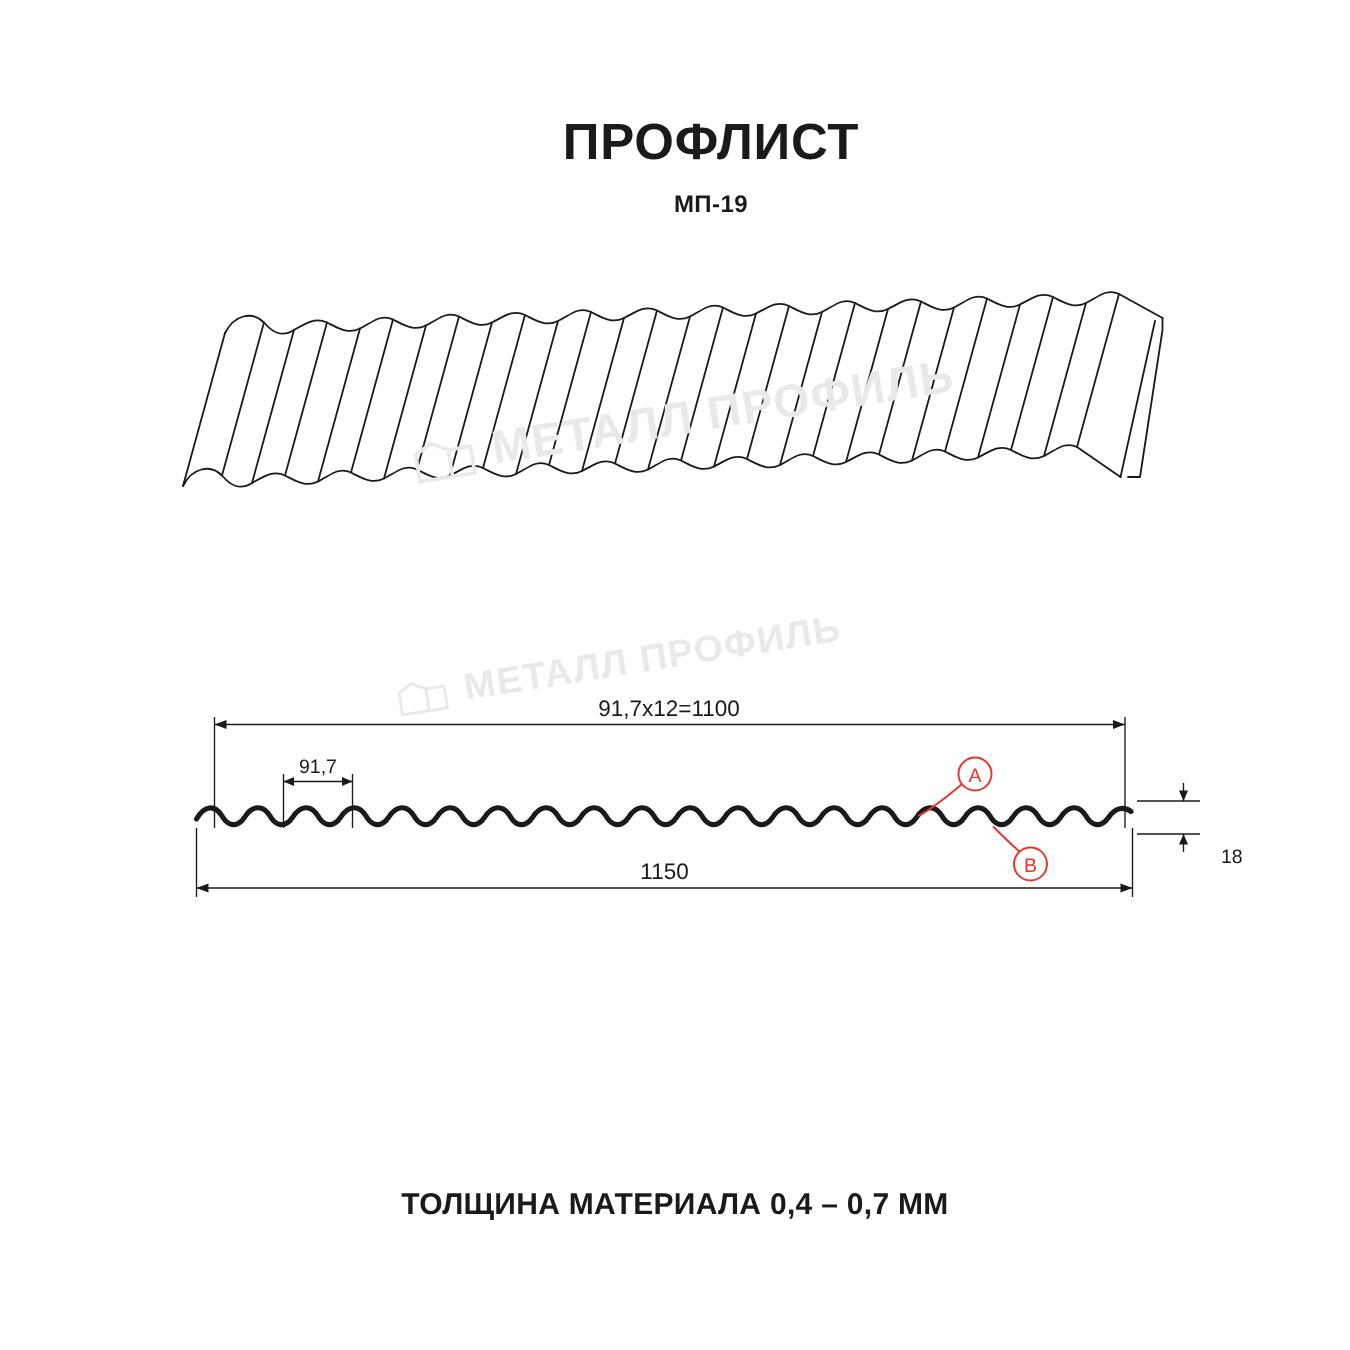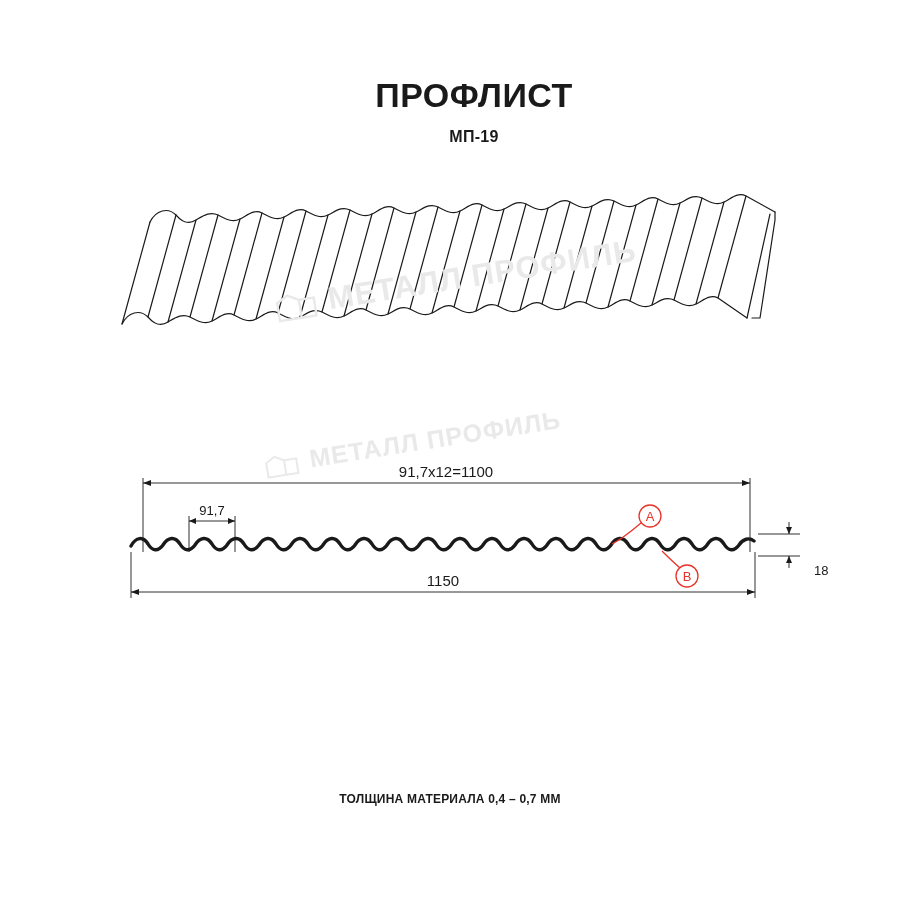--- a/index.html
+++ b/index.html
@@ -36,21 +36,21 @@
     font-weight: bold;
     color: #1a1a1a;
     letter-spacing: 0.3px;
   }
   .footer-note {
     position: absolute;
     top: 792px;
     left: 0;
     width: 900px;
     text-align: center;
-    font-size: 12px;
+    font-size: 20px;
     font-weight: bold;
     letter-spacing: 0.2px;
     color: #1a1a1a;
   }
   svg {
     display: block;
   }
   .drawing-svg {
     position: absolute;
     top: 0;

